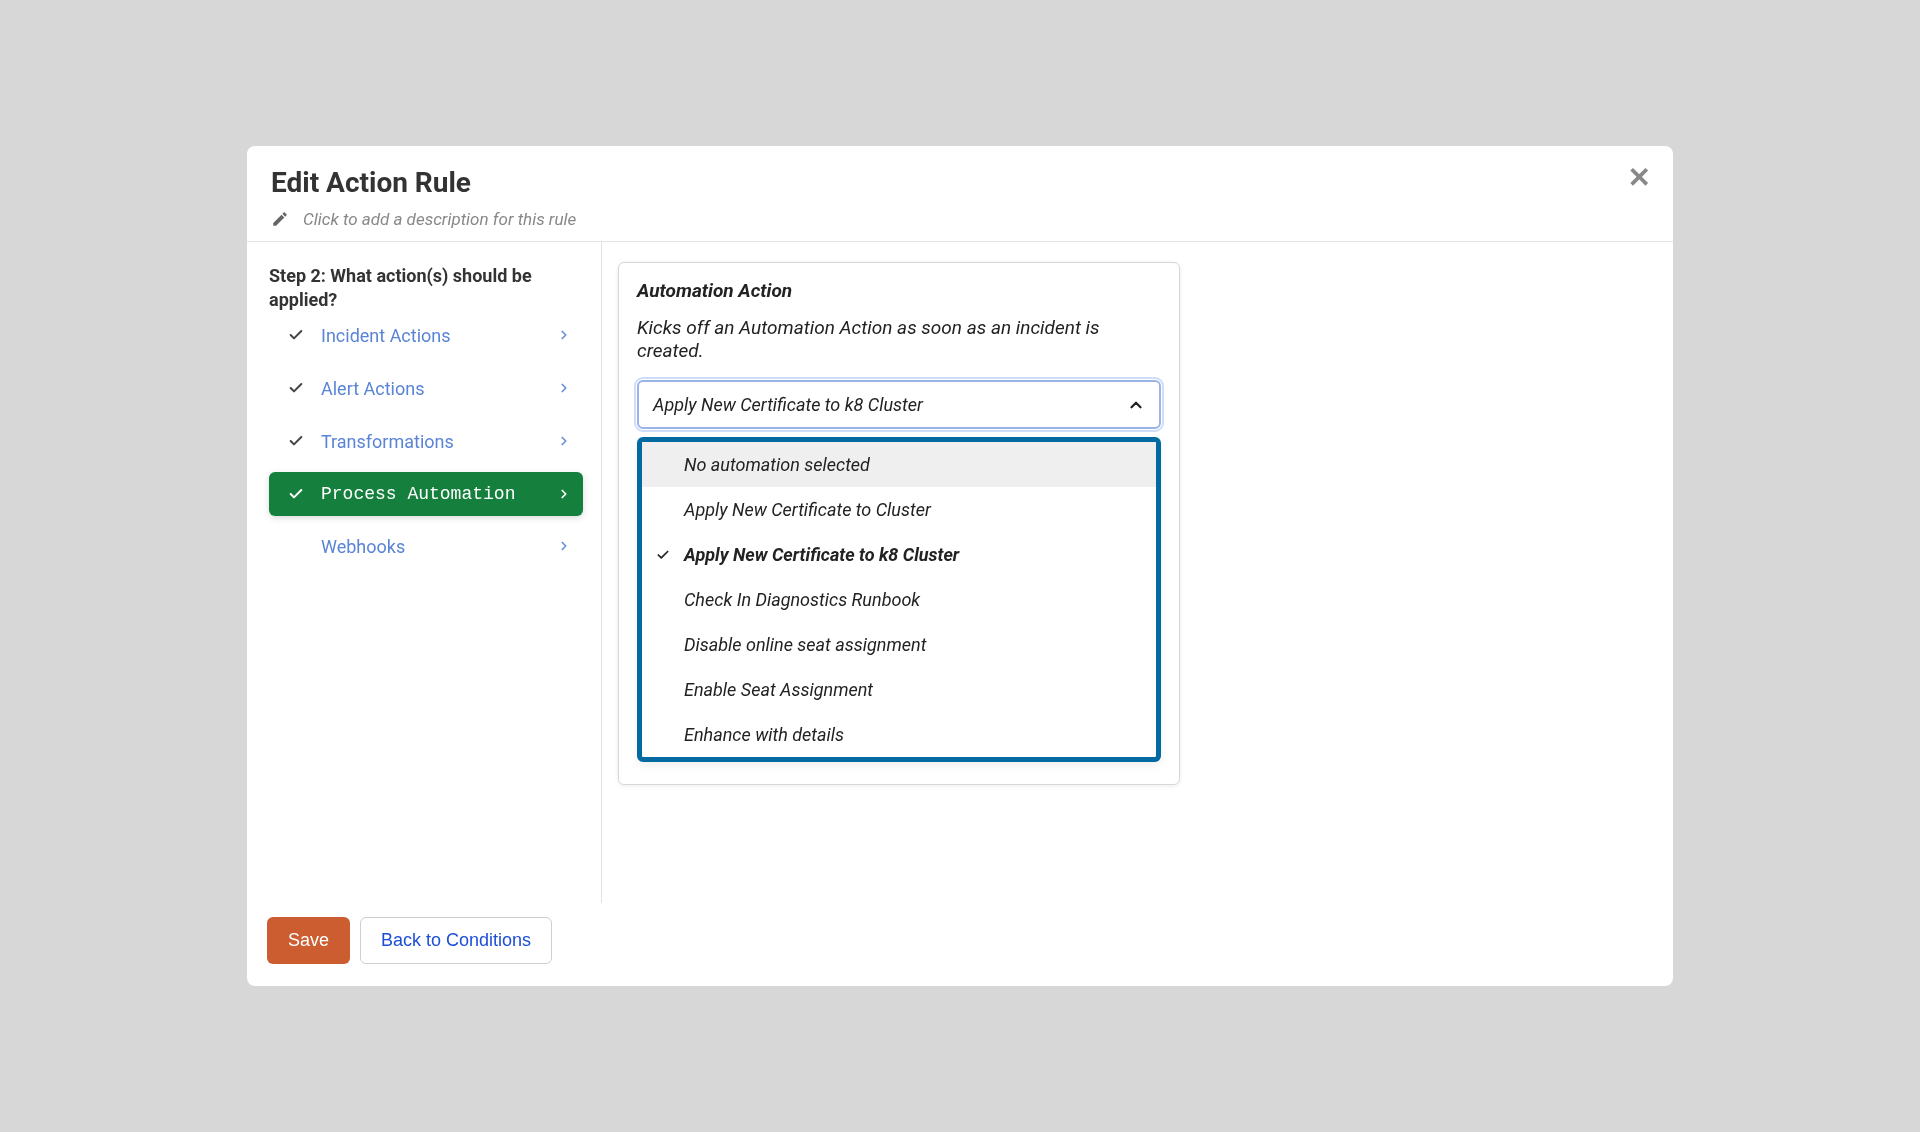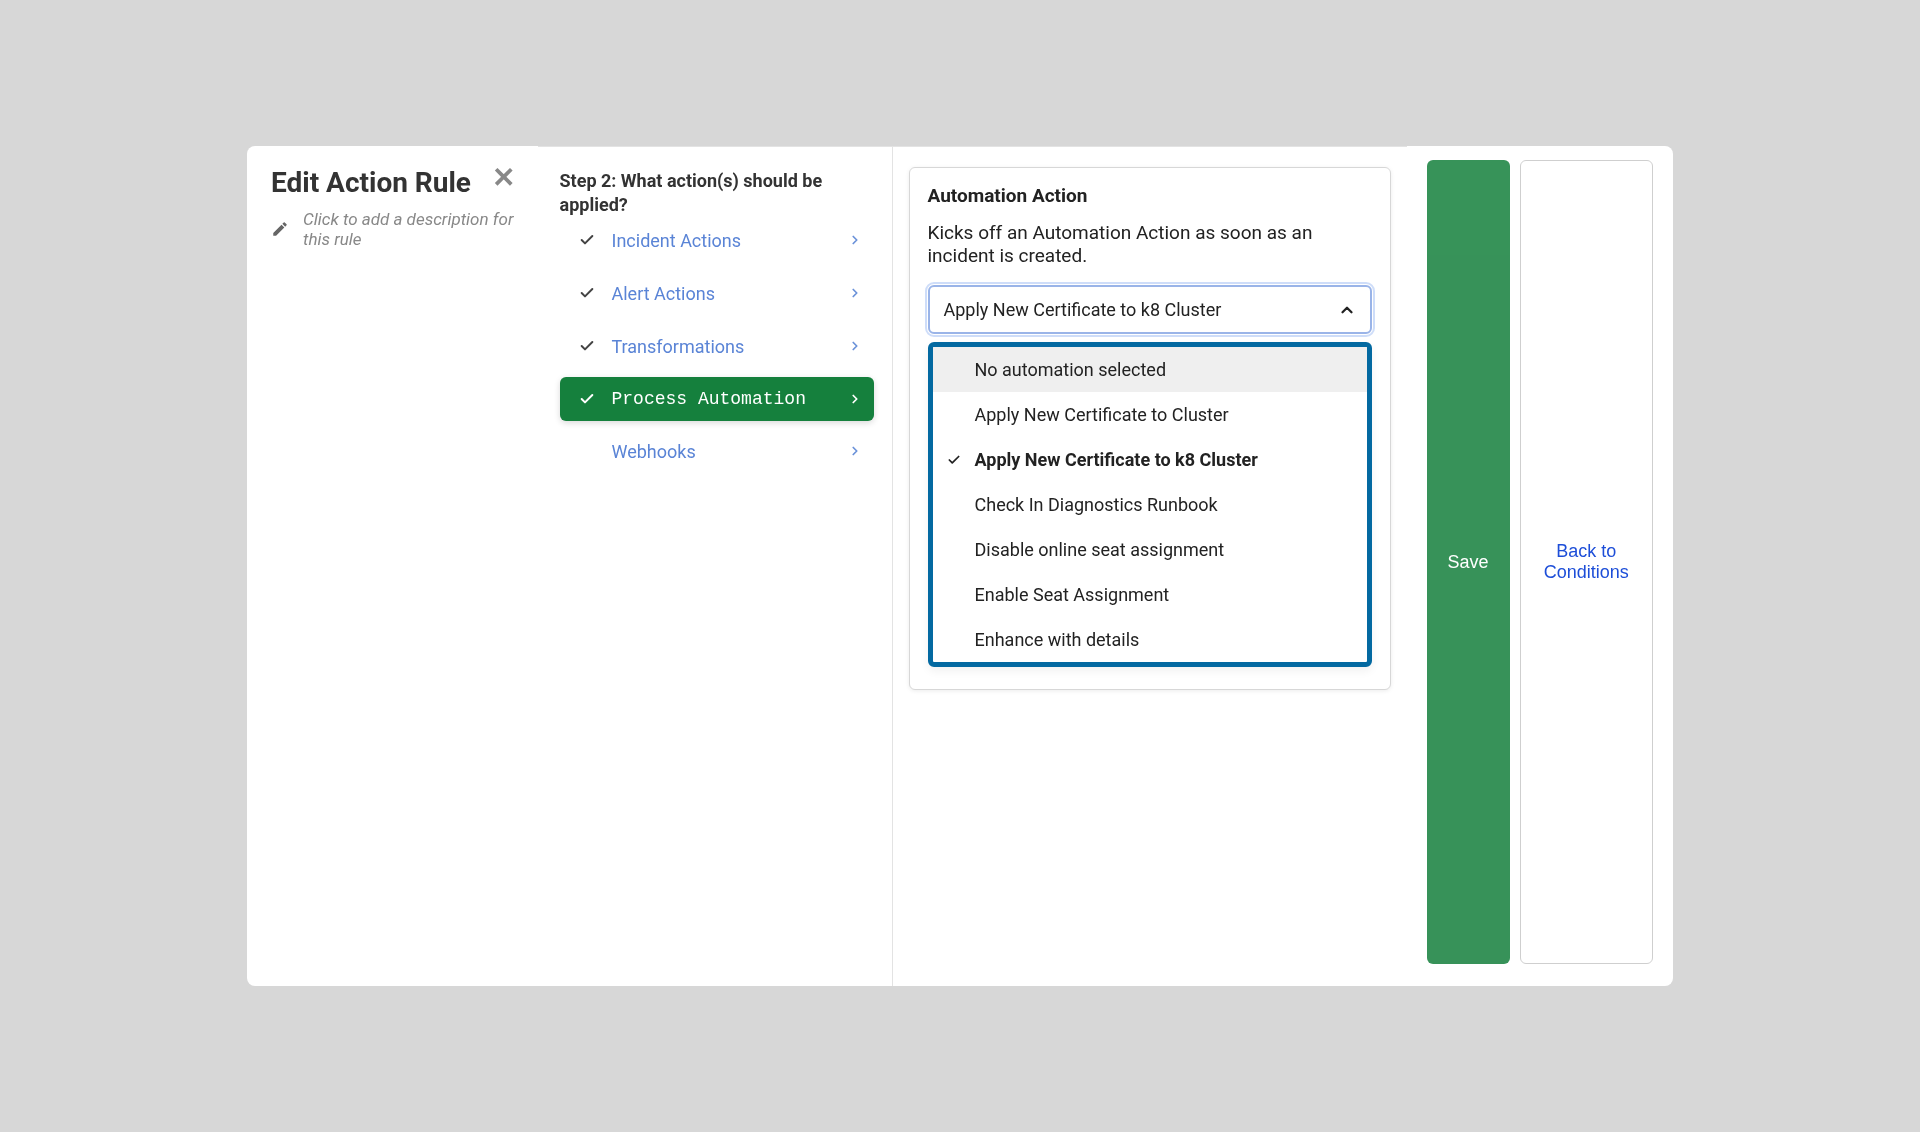--- a/index.html
+++ b/index.html
@@ -20,21 +20,21 @@
     align-items: center;
     justify-content: center;
   }
   .modal {
     background: #fff;
     border-radius: 8px;
     width: 1426px;
     height: 840px;
     position: relative;
     display: flex;
-    flex-direction: row;
+    flex-direction: column;
     overflow: hidden;
   }
   .modal-header {
     padding: 20px 24px 12px 24px;
     display: flex;
     flex-direction: column;
     gap: 10px;
     position: relative;
   }
   .modal-title {
@@ -121,24 +121,25 @@
 
   .main-pane {
     flex: 1;
     padding: 20px 16px;
     position: relative;
   }
   .action-card {
     background: #fff;
     border: 1px solid #d7d7d7;
     border-radius: 6px;
-    width: 482px;
+    width: 562px;
     padding: 16px 18px 22px 18px;
     box-shadow: 0 1px 4px rgba(0,0,0,0.08);
     position: relative;
+    font-style: italic;
   }
   .action-title {
     font-size: 19px;
     font-weight: 700;
     margin-bottom: 14px;
   }
   .action-desc {
     font-size: 19px;
     color: #222;
     margin-bottom: 18px;
@@ -192,21 +193,21 @@
     gap: 10px;
   }
   .btn {
     font-size: 18px;
     padding: 12px 20px;
     border-radius: 6px;
     cursor: pointer;
     border: 1px solid transparent;
   }
   .btn-save {
-    background: #15803d;
+    background: #c2410c;
     color: #fff;
     opacity: 0.85;
   }
   .btn-back {
     background: #fff;
     color: #1d4ed8;
     border: 1px solid #cfcfcf;
   }
 
   svg { display: block; }

